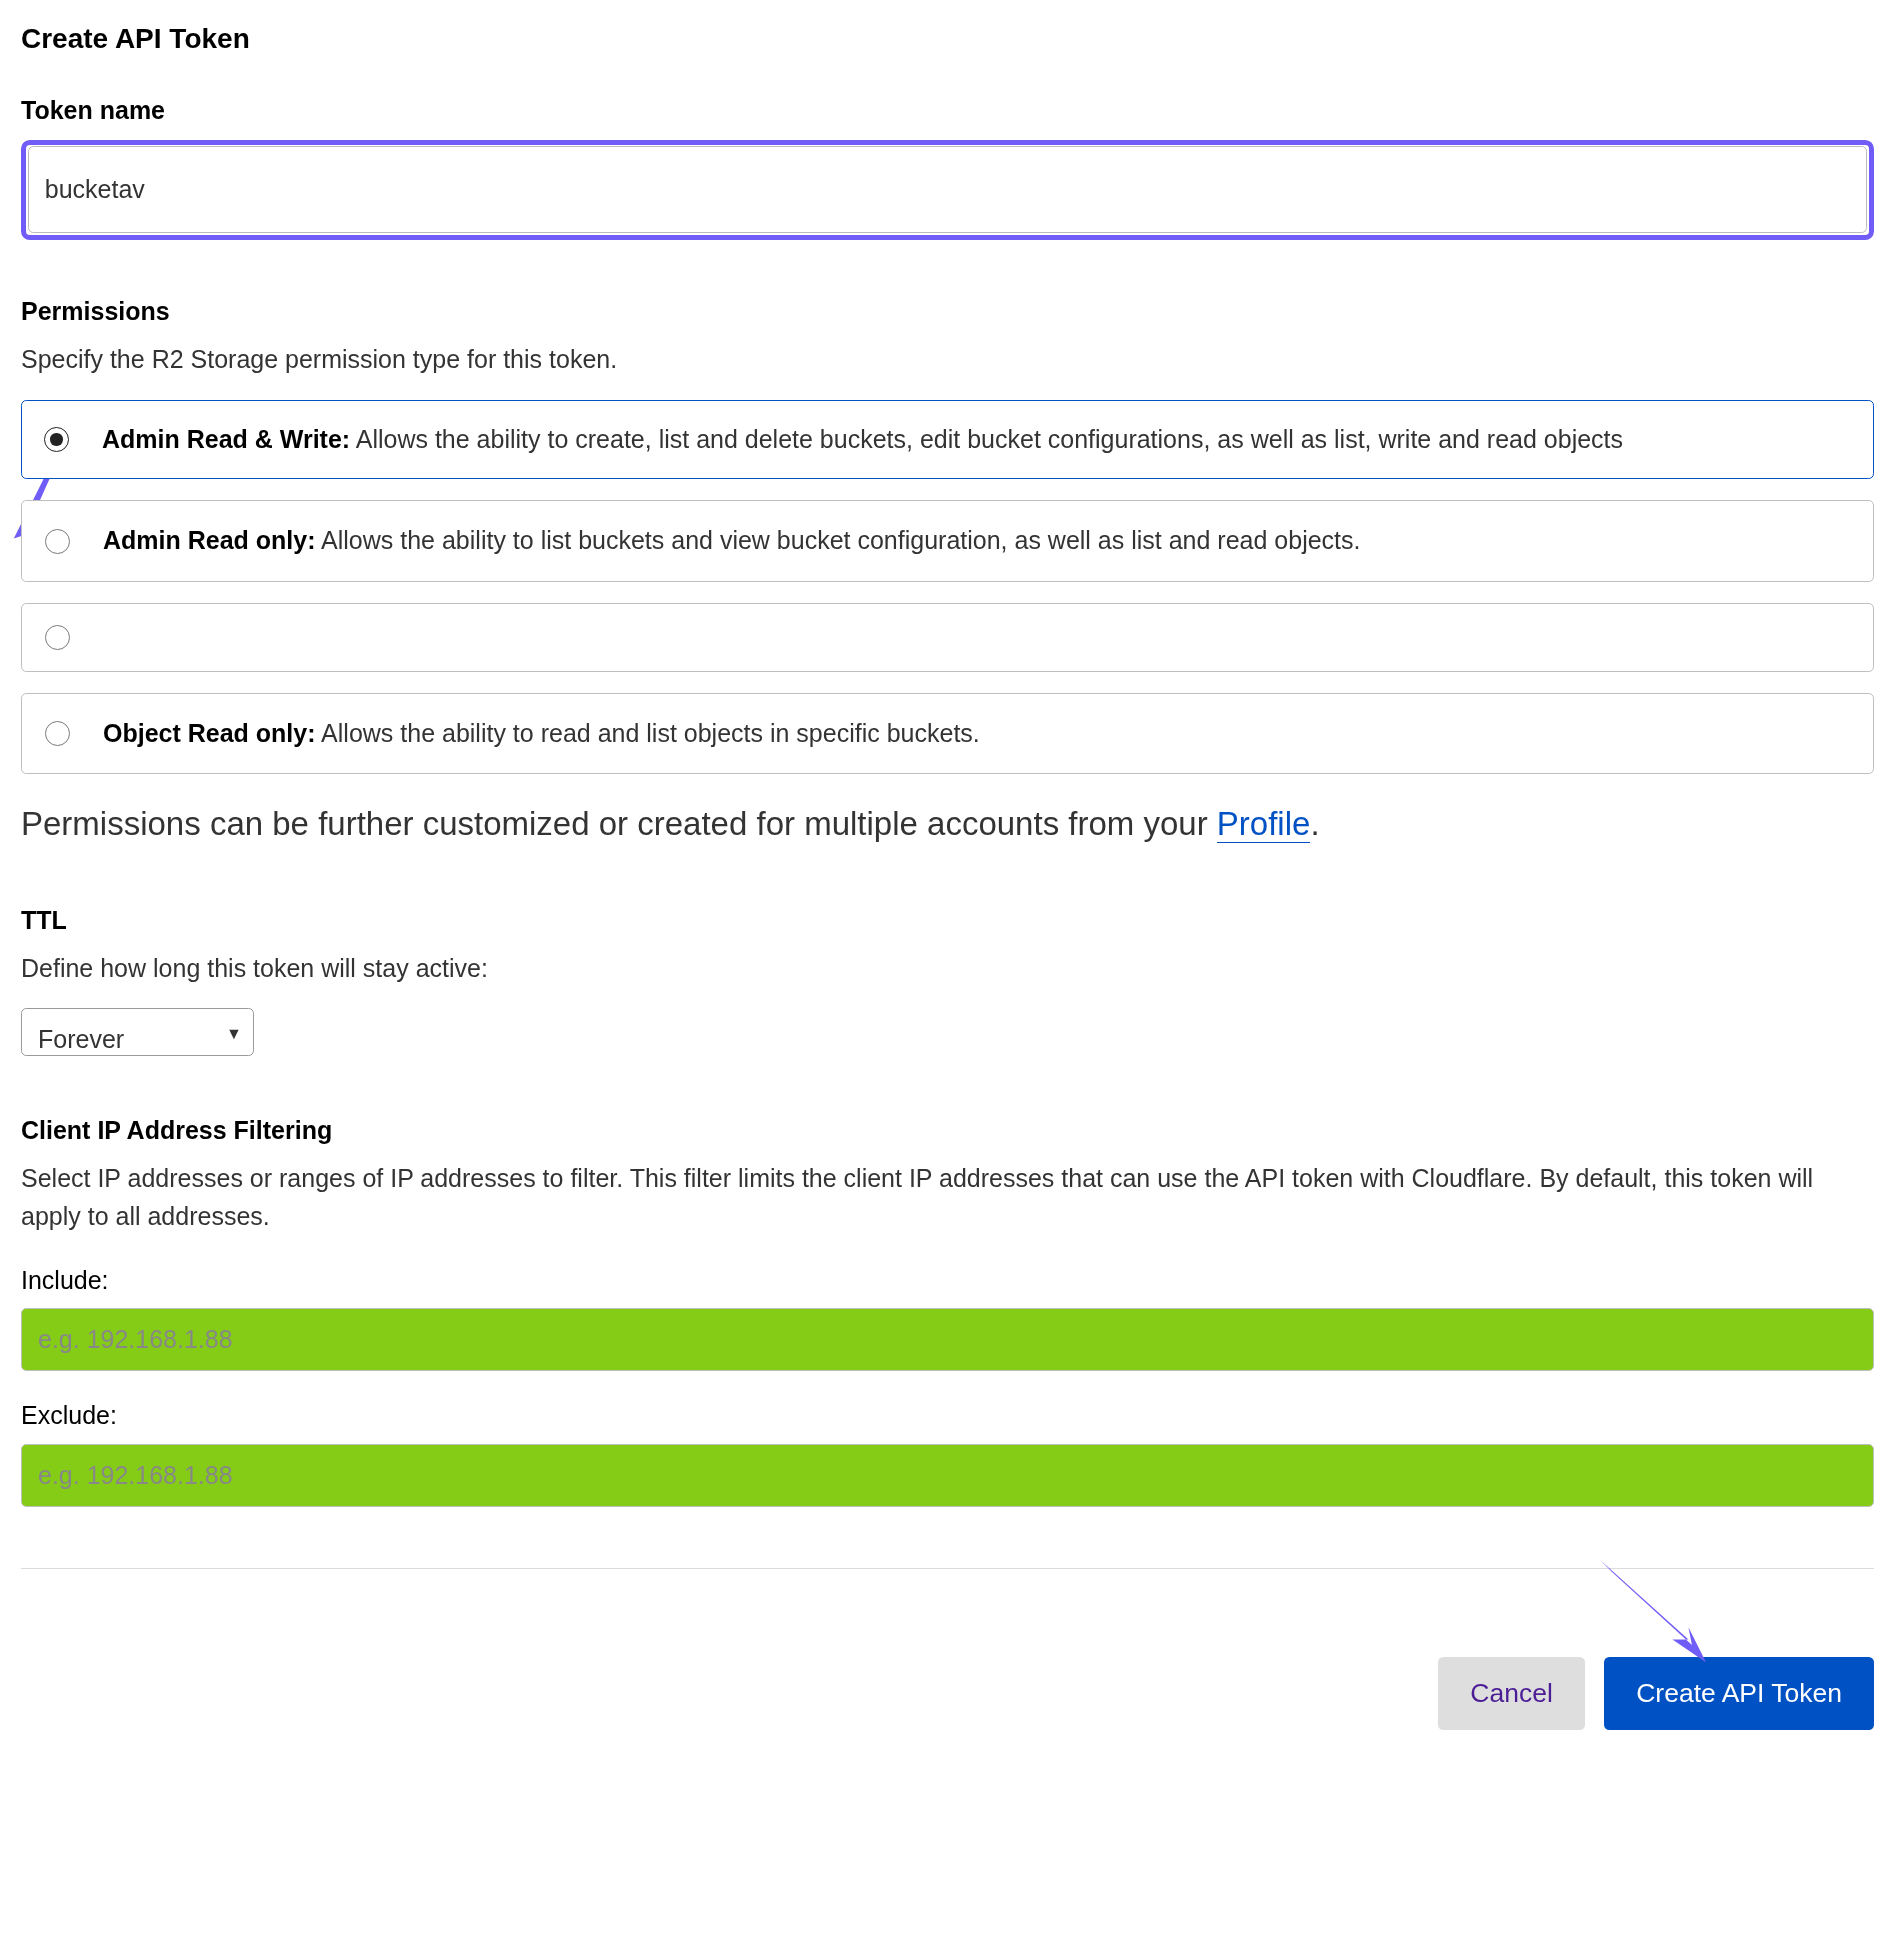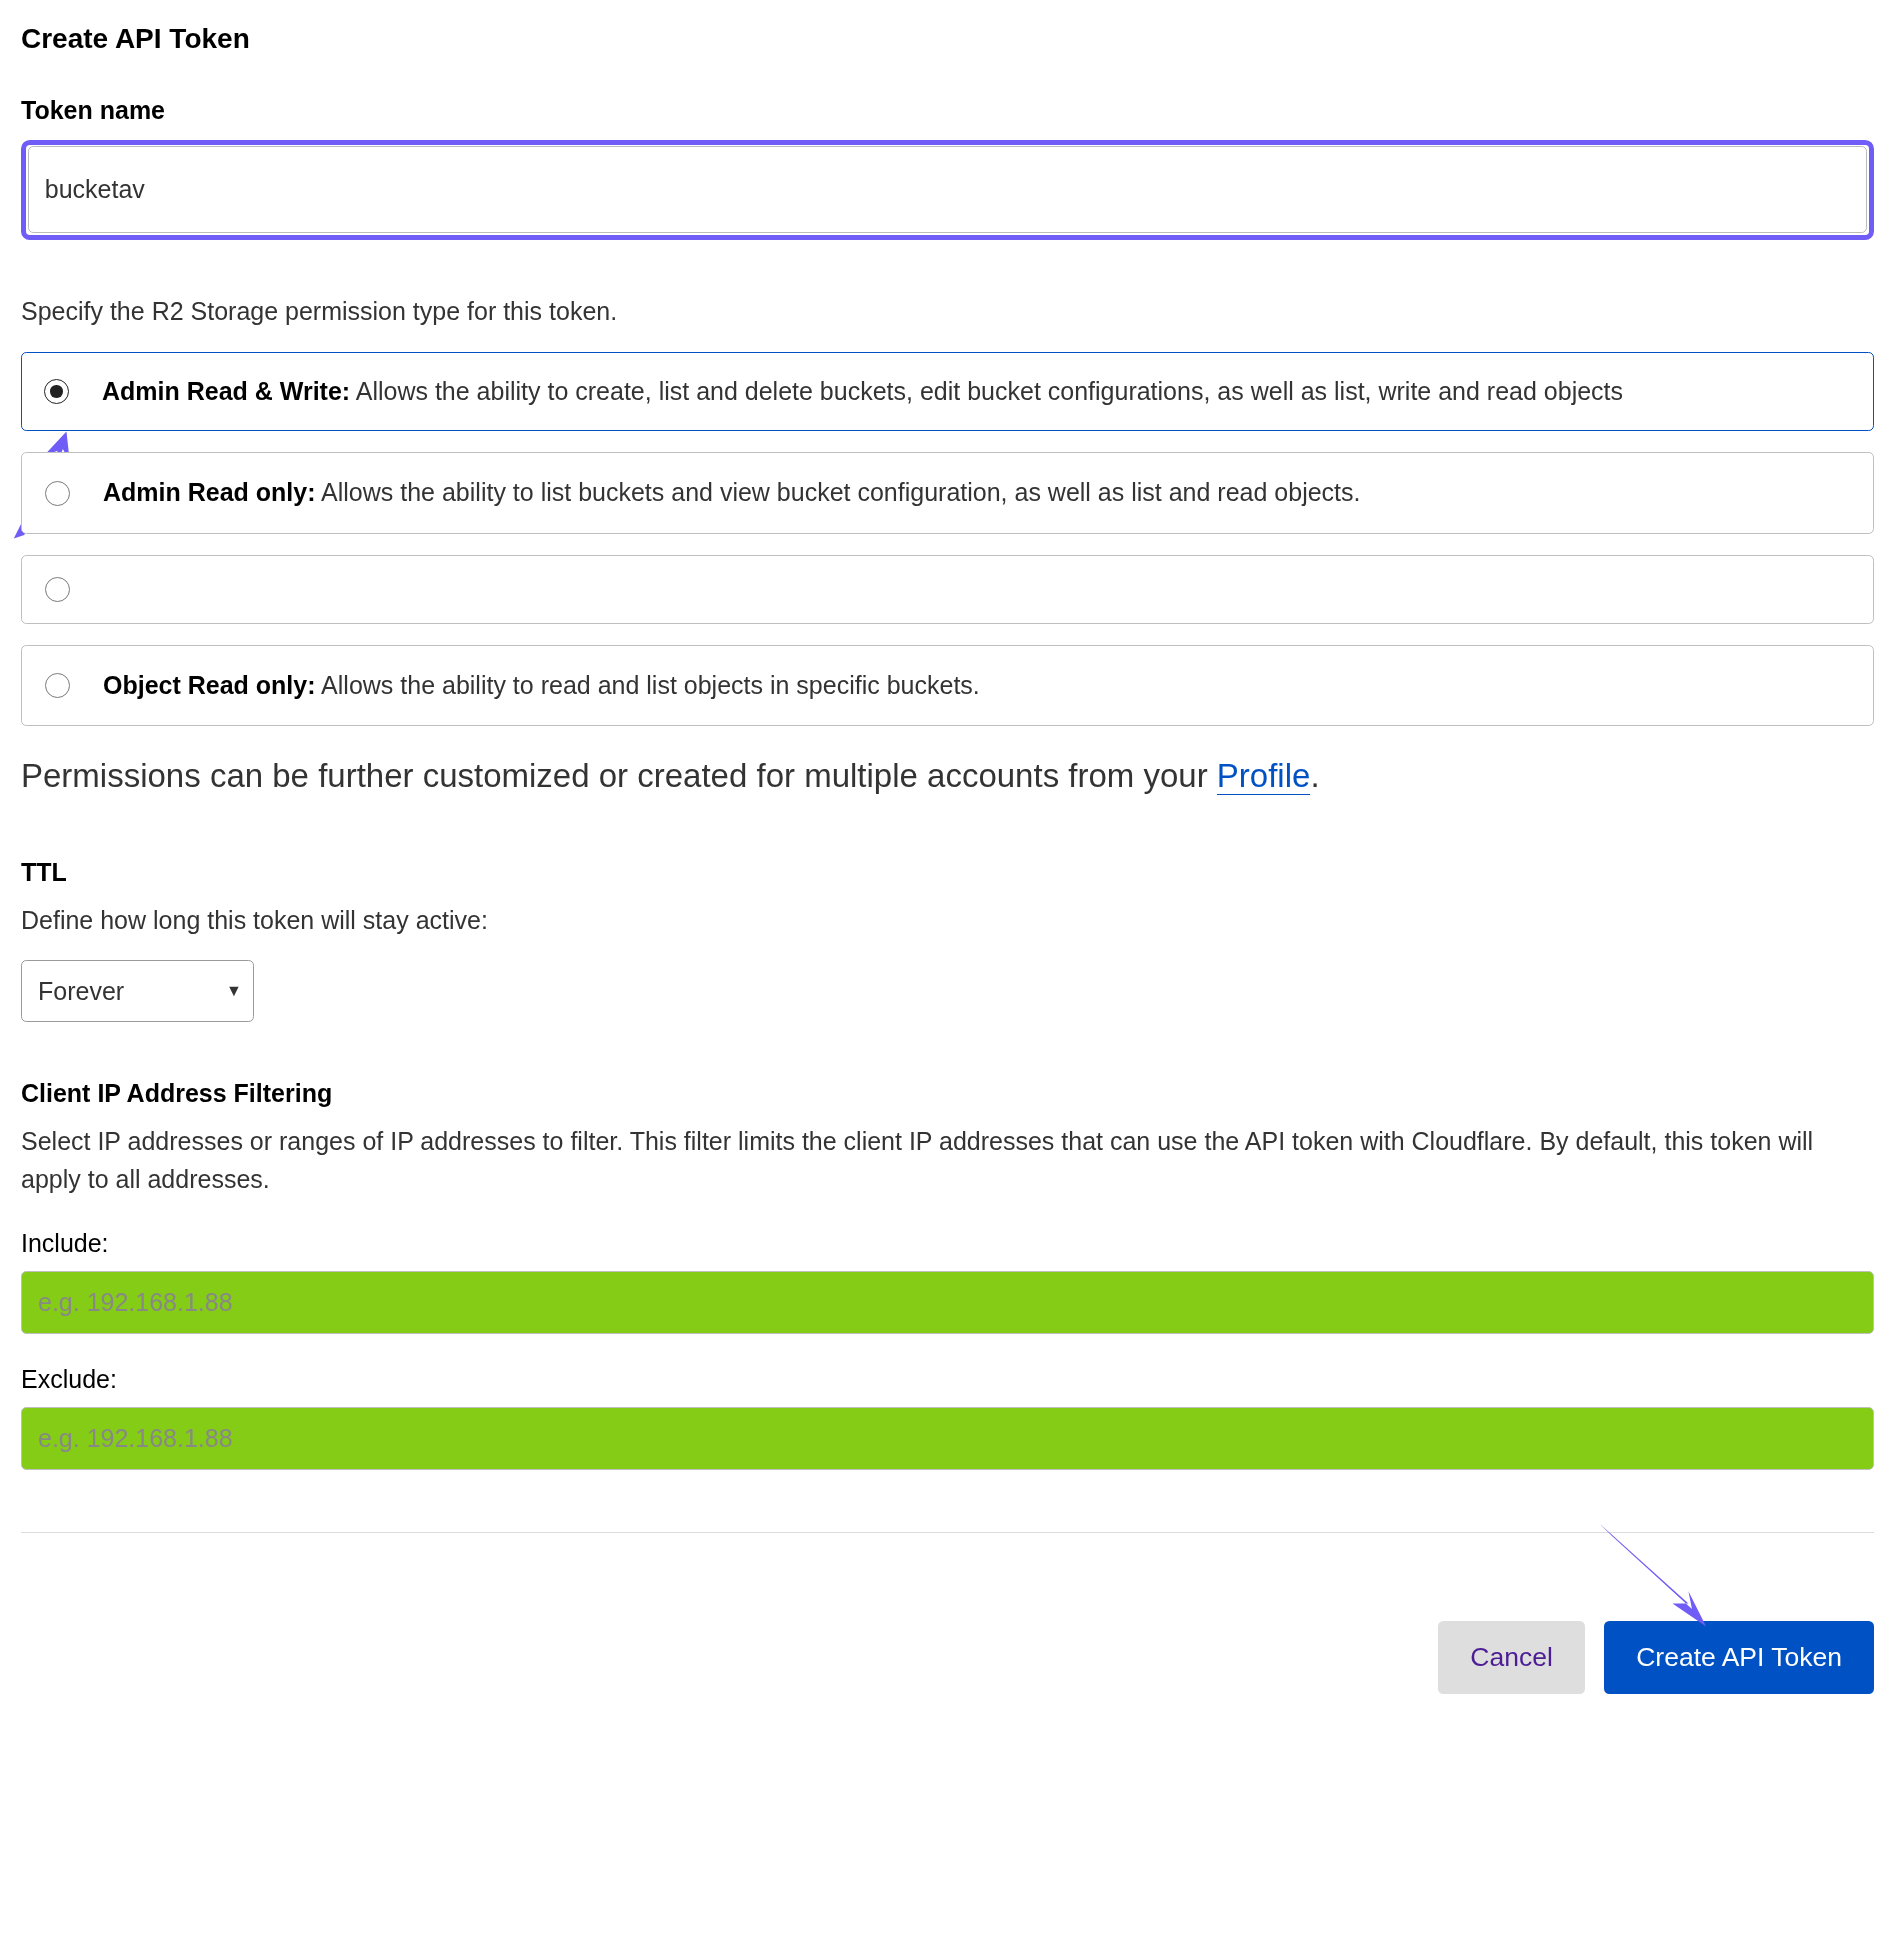--- a/index.html
+++ b/index.html
@@ -90,21 +90,21 @@
       position: relative;
       margin-top: 21px;
     }
     .ttl-select select {
       appearance: none;
       -webkit-appearance: none;
       width: 233px;
       font-size: 25px;
       border: 0.9px solid #9a9a9a;
       border-radius: 5.3px;
-      padding: 16px 42px 16px 16px;
+      padding: 16px 42px 2px 16px;
       background: #fff;
       color: #333;
       cursor: pointer;
     }
     .ttl-select .chev {
       position: absolute;
       left: 205px;
       top: 50%;
       transform: translateY(-50%);
       pointer-events: none;
@@ -159,20 +159,21 @@
 <h1 class="page-title">Create API Token</h1>
 
 <div class="section" style="margin-bottom:0">
   <div class="section-label">Token name</div>
   <div class="token-name-wrap">
     <input type="text" value="bucketav" style="">
   </div>
 </div>
 
 <div class="section" style="position:relative">
+  <div class="section-label">Permissions</div>
   <div class="section-desc">Specify the R2 Storage permission type for this token.</div>
 
   <svg class="arrow" style="left:-16px; top:131px;" width="79" height="115" viewBox="0 0 90 130">
     <path d="M 10 130 L 60 30 L 44 36 L 70 8 L 74 44 L 66 28 L 22 126 Z"></path>
   </svg>
 
   <div class="perm-group" id="perm-group">
       <div class="perm-option selected">
         <div class="radio checked"></div>
         <div class="perm-text"><b>Admin Read &amp; Write:</b><span> Allows the ability to create, list and delete buckets, edit bucket configurations, as well as list, write and read objects</span></div>

